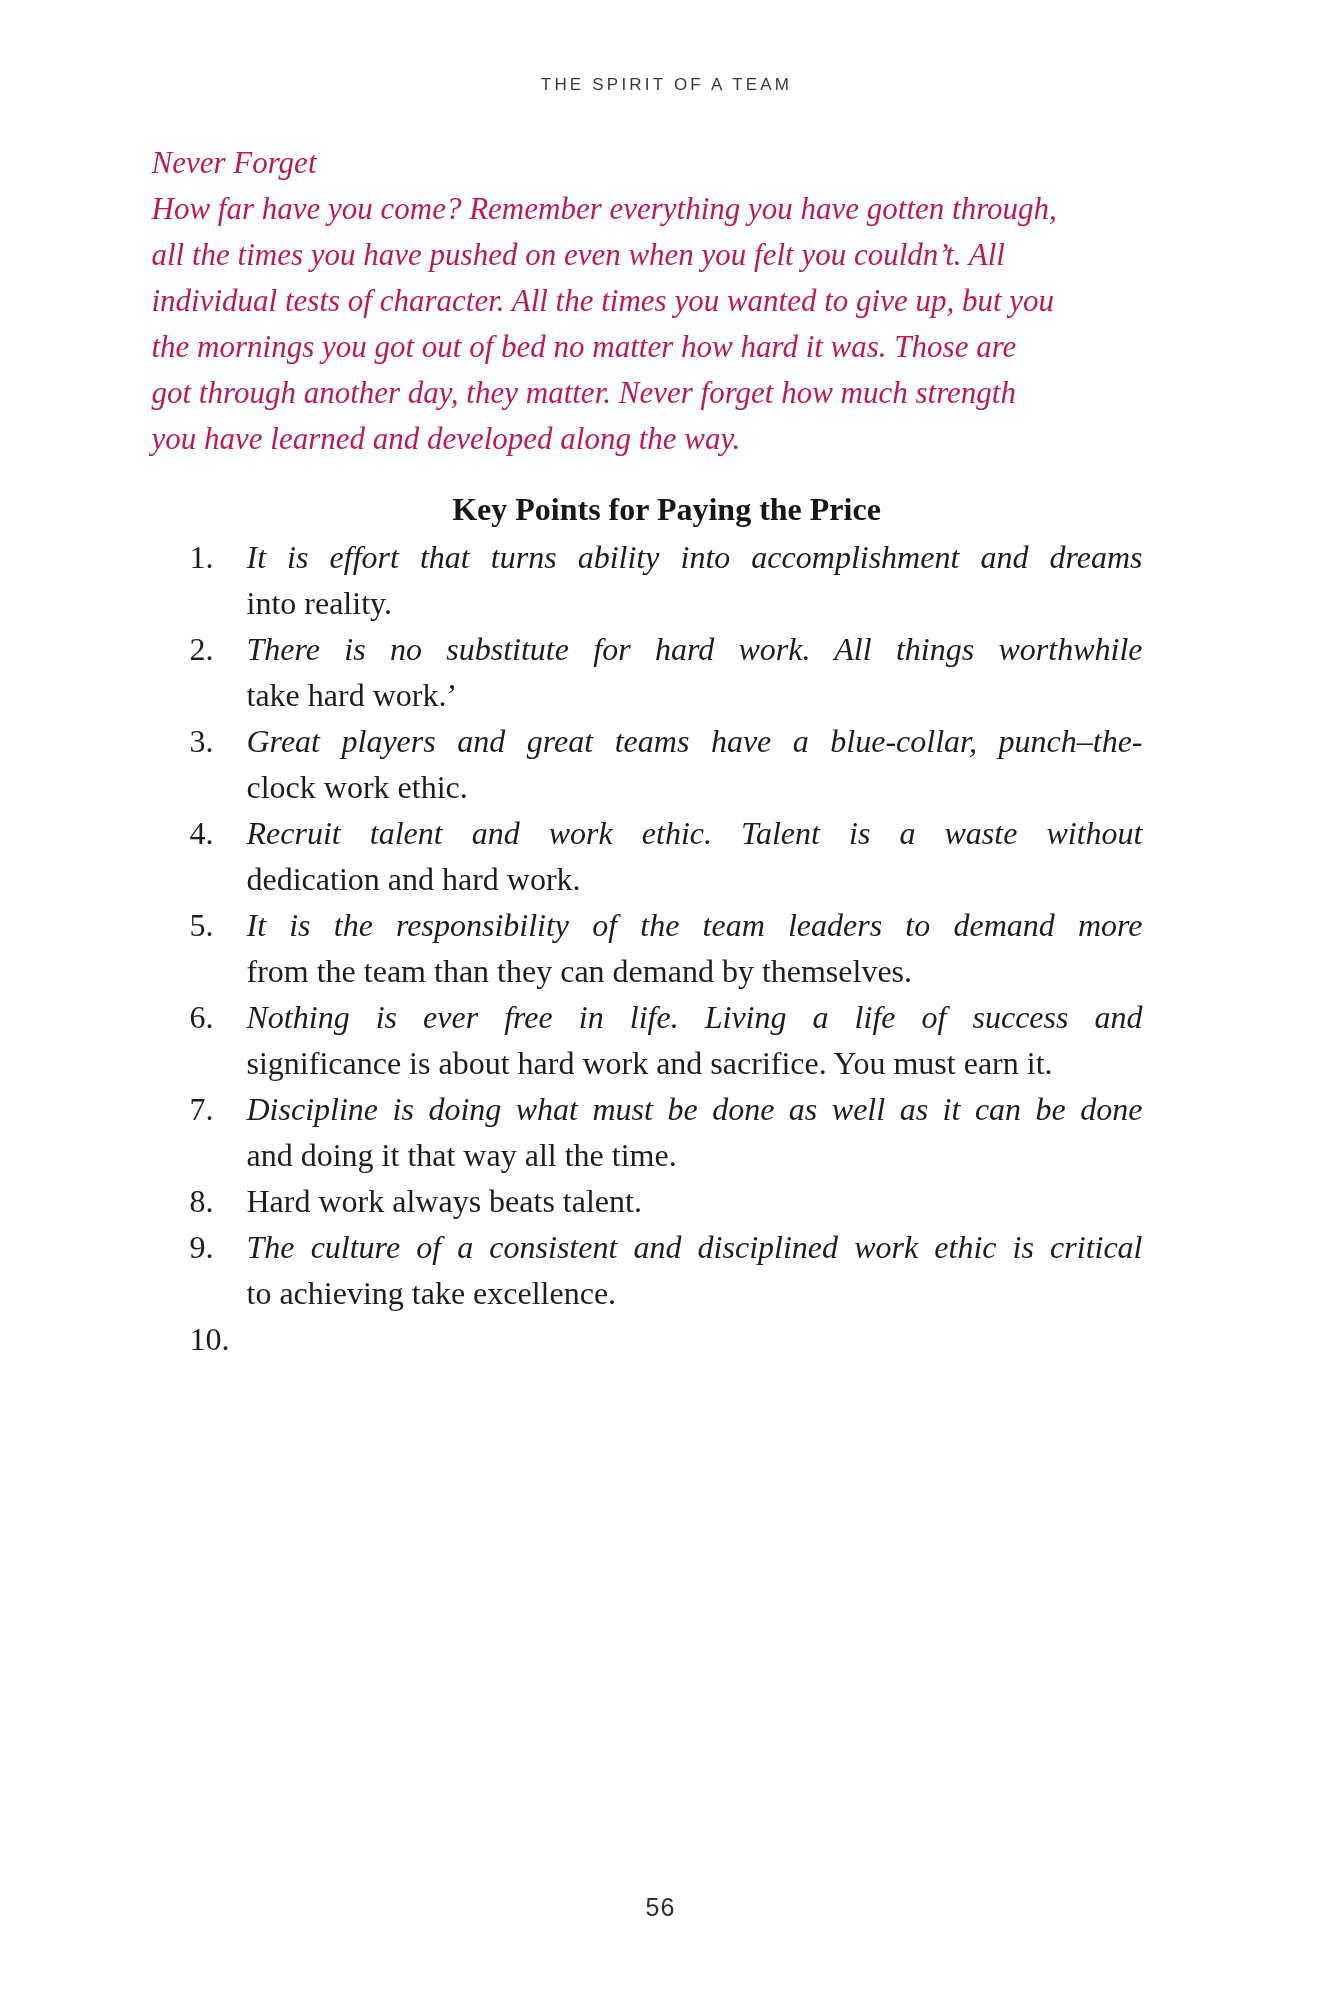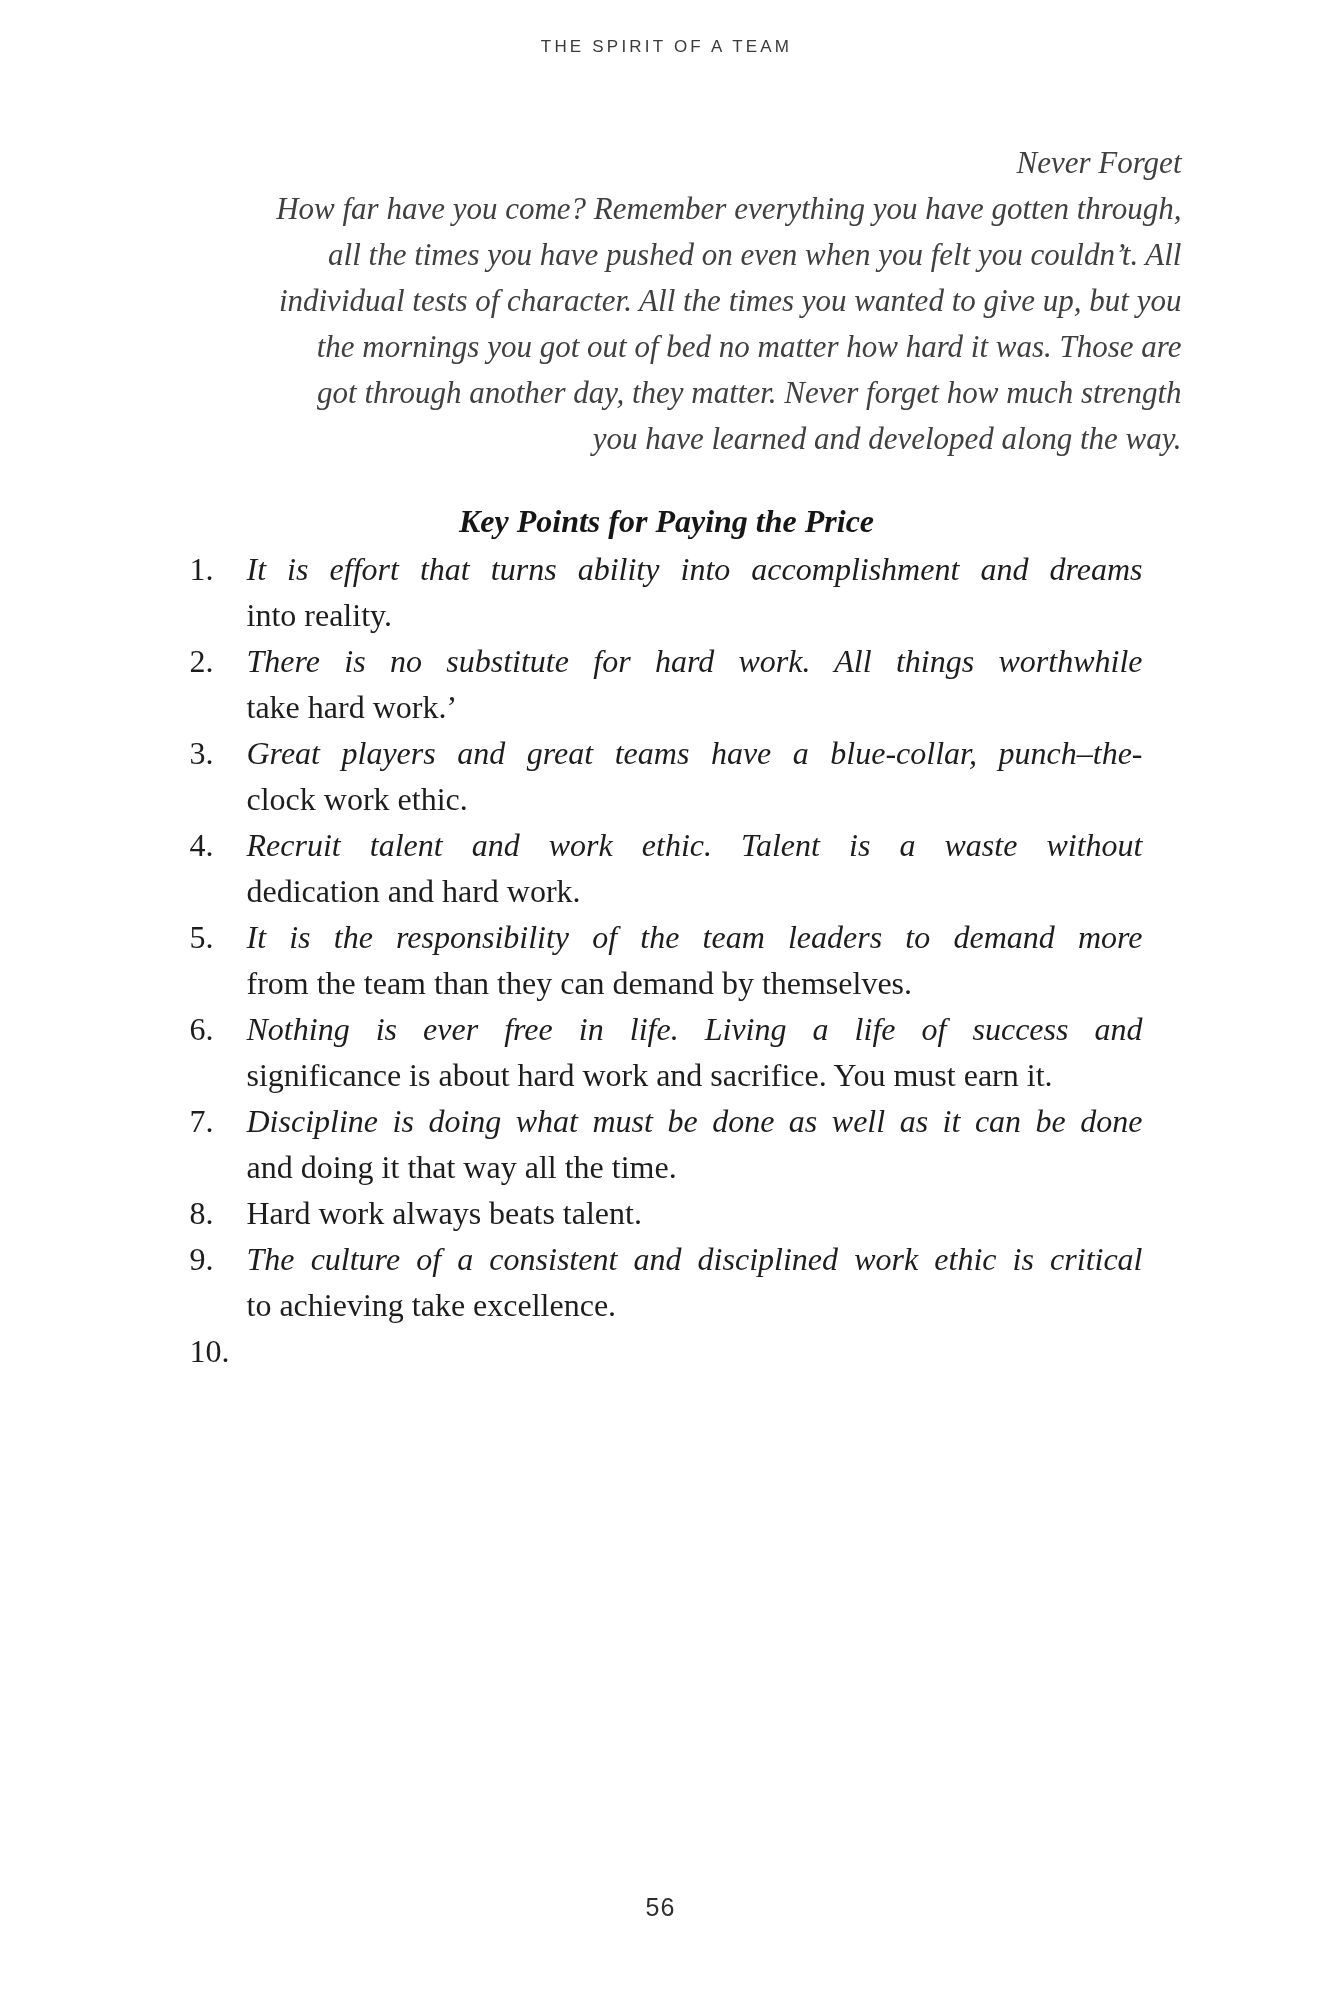--- a/index.html
+++ b/index.html
@@ -8,46 +8,45 @@
     height: 2000px;
     margin: 0 auto;
     background: #ffffff;
     position: relative;
     font-family: "Liberation Serif", serif;
     color: #1d1d1d;
     overflow: hidden;
   }
   .content { width: 1030px; margin: 0 auto; }
   .running-header {
-    padding-top: 36px;
+    padding-top: 74px;
     text-align: center;
     font-family: "Liberation Sans", sans-serif;
     font-size: 17px;
     line-height: 22px;
     letter-spacing: 3.2px;
     color: #3a3a3a;
   }
   .quote {
-    margin-top: 82px;
+    margin-top: 44px;
     font-style: italic;
     font-size: 31px;
     line-height: 46px;
-    text-align: right;
-    color: #404040;
+    text-align: left;
+    color: #be185d;
   }
   .quote-title { font-style: italic; }
   .quote-line { white-space: nowrap; }
   .kp-heading {
-    margin-top: 36px;
+    margin-top: 24px;
     font-weight: 700;
     font-size: 32px;
     line-height: 46px;
     text-align: center;
     color: #161616;
-    font-style: italic;
   }
   .kp-list {
     margin-top: 2px;
     font-size: 32px;
     line-height: 46px;
   }
   .kp-item { display: flex; }
   .kp-num { width: 57px; margin-left: 38px; flex: none; }
   .kp-text { width: 896px; flex: none; }
   .kp-line { }

